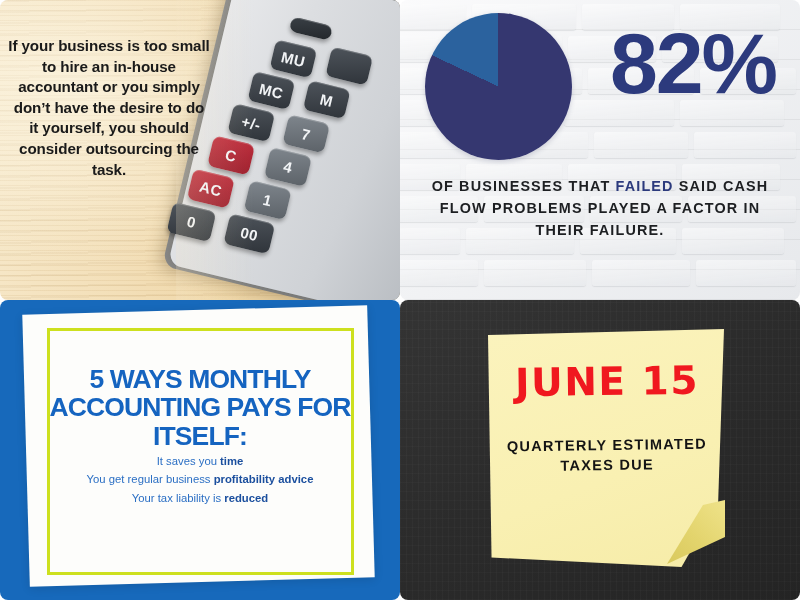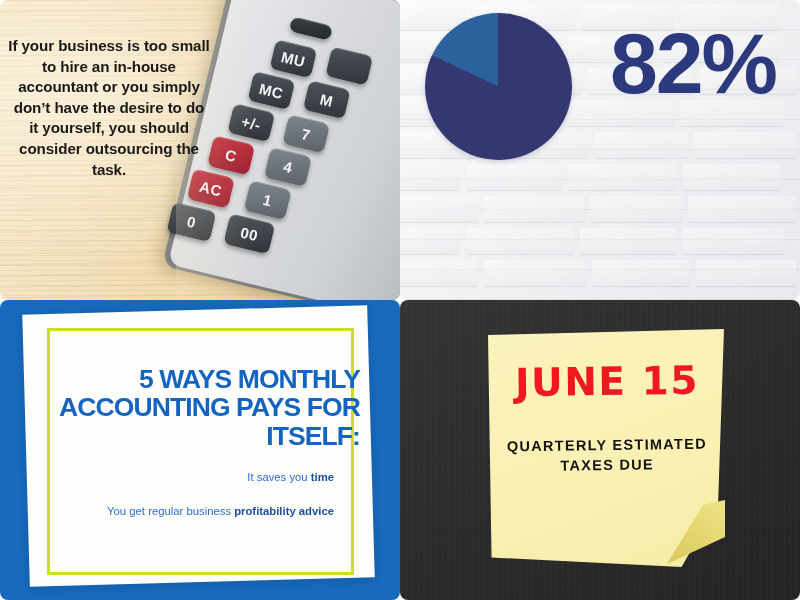--- a/index.html
+++ b/index.html
@@ -145,37 +145,37 @@
     transform:rotate(-1.6deg);
     box-shadow:0 2px 10px rgba(0,0,0,0.12);
   }
   .card-frame {
     position:absolute; left:47px; top:28px;
     width:307px; height:247px;
     border:3px solid #cde01e;
   }
   .p3-title {
     position:absolute; left:40px; top:65px; width:320px;
-    text-align:right;
+    text-align:center;
     font-size:26.5px;
     font-weight:800;
     letter-spacing:-0.9px;
     line-height:1.07;
     color:#1564c0;
   }
   .p3-list {
     position:absolute; left:50px; top:152px; width:300px;
     text-align:center;
     font-size:11.3px;
     line-height:1.62;
     color:#2b6fc4;
     font-weight:500;
   }
   .p3-list b { font-weight:800; color:#1b4f9e; }
-  .p3-list div { margin:16px;text-align:right; }
+  .p3-list div { margin:0; }
 
   
   .p4 {
     background:
       repeating-linear-gradient(90deg,
         rgba(255,255,255,0.022) 0px, rgba(255,255,255,0.022) 1px,
         rgba(0,0,0,0) 1px, rgba(0,0,0,0) 6px),
       repeating-linear-gradient(0deg,
         rgba(255,255,255,0.018) 0px, rgba(255,255,255,0.018) 1px,
         rgba(0,0,0,0) 1px, rgba(0,0,0,0) 9px),
@@ -287,31 +287,33 @@
       <div class="brick" style="left:-12px; top:260px; width:90px;"></div>
       <div class="brick" style="left:84px;  top:260px; width:102px;"></div>
       <div class="brick" style="left:192px; top:260px; width:98px;"></div>
       <div class="brick" style="left:296px; top:260px; width:100px;"></div>
     </div>
 
     <div class="pie"></div>
 
     <div class="pct">82%</div>
 
+    <div class="p2-caption"><span>OF BUSINESSES THAT </span><span class="hl">FAILED</span><span> SAID CASH FLOW PROBLEMS PLAYED A FACTOR IN THEIR FAILURE.</span></div>
   </div>
 
   <div class="panel p3">
     <div class="card-white"></div>
     <div class="card-frame"></div>
 
     <div class="p3-title">5 WAYS MONTHLY ACCOUNTING PAYS FOR ITSELF:</div>
 
     <div class="p3-list">
       <div><span>It saves you </span><b>time</b><span></span></div>
       <div><span>You get regular business </span><b>profitability advice</b><span></span></div>
+      <div><span>Your tax liability is </span><b>reduced</b><span></span></div>
     </div>
   </div>
 
   <div class="panel p4">
     <div class="note"></div>
     <div class="note-curl"></div>
     <div class="note-date">JUNE 15</div>
     <div class="note-sub">QUARTERLY ESTIMATED TAXES DUE</div>
   </div>
 

